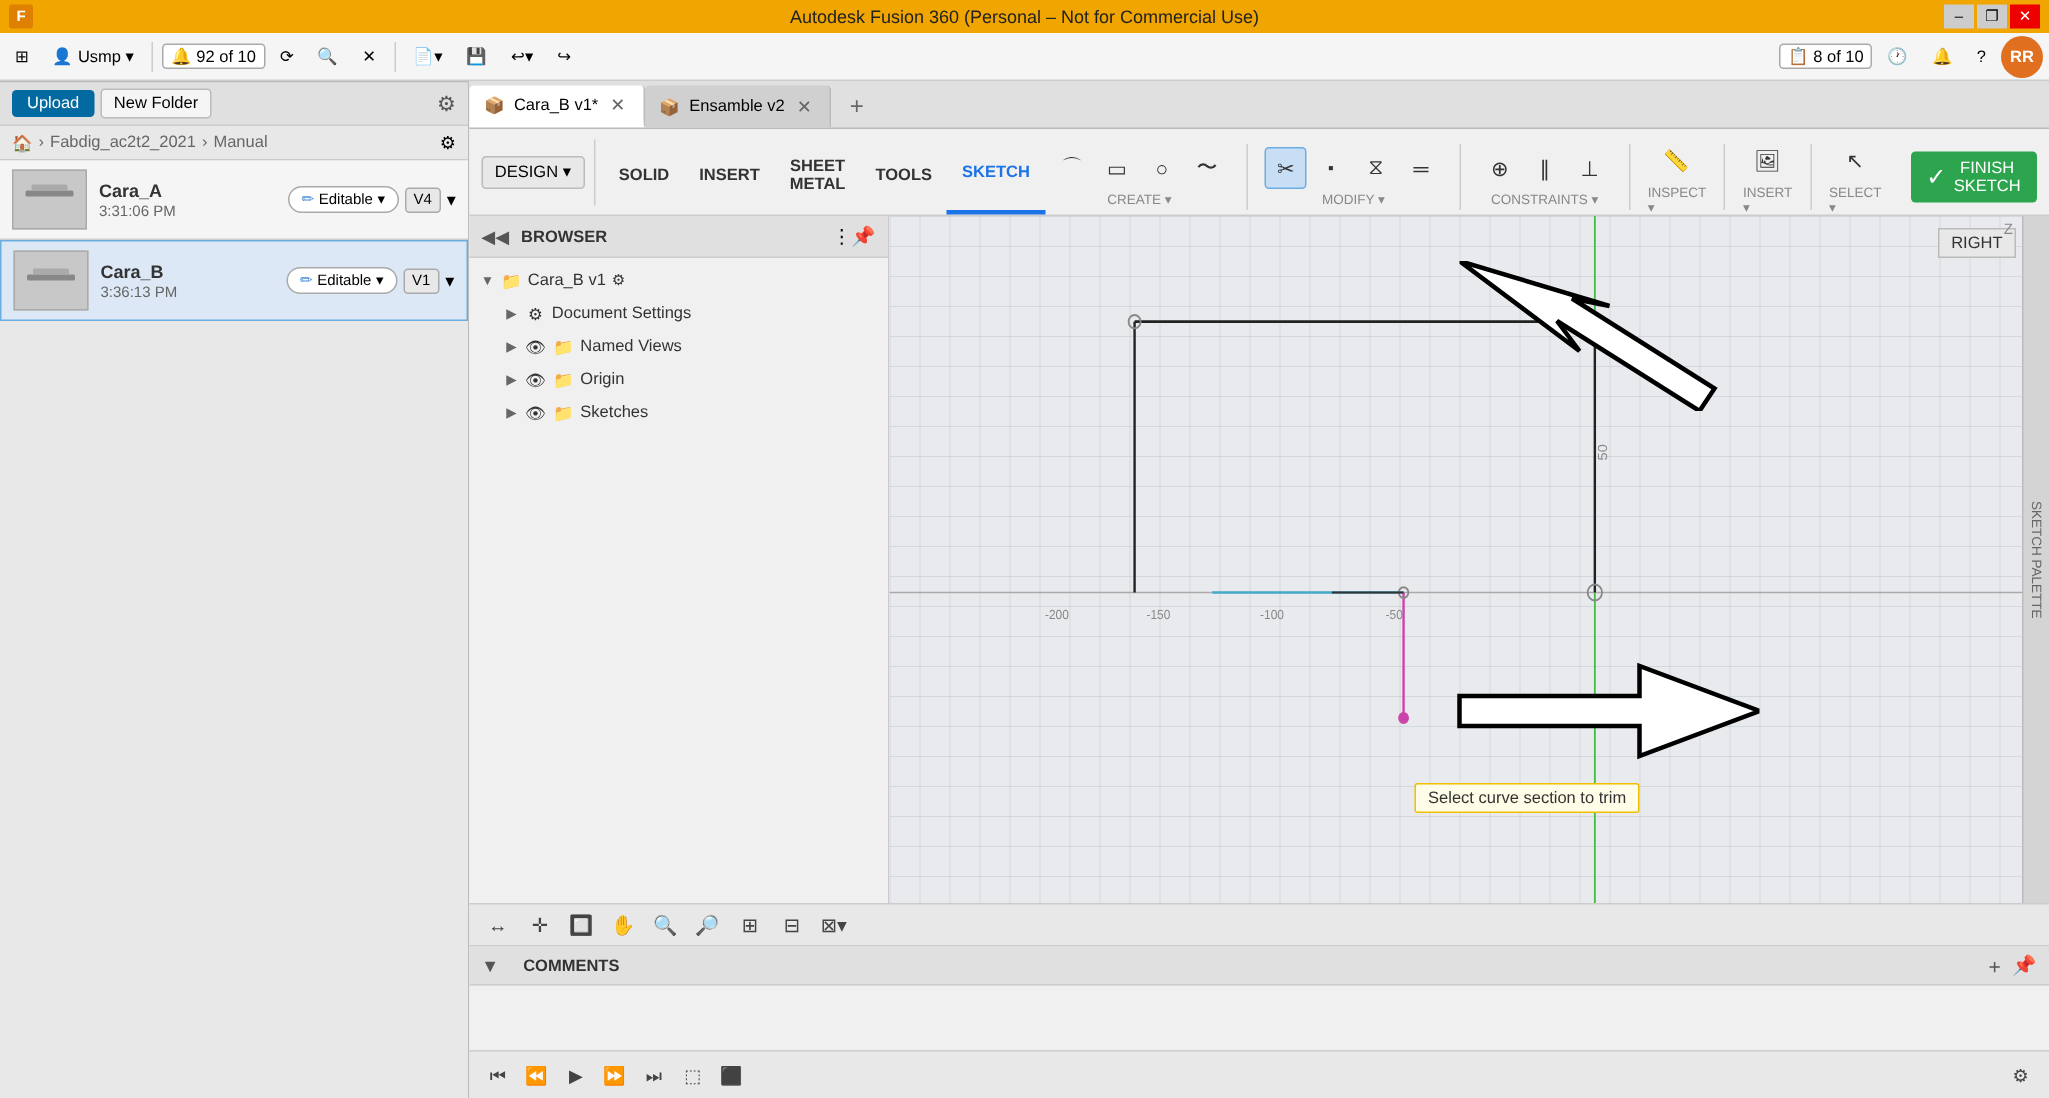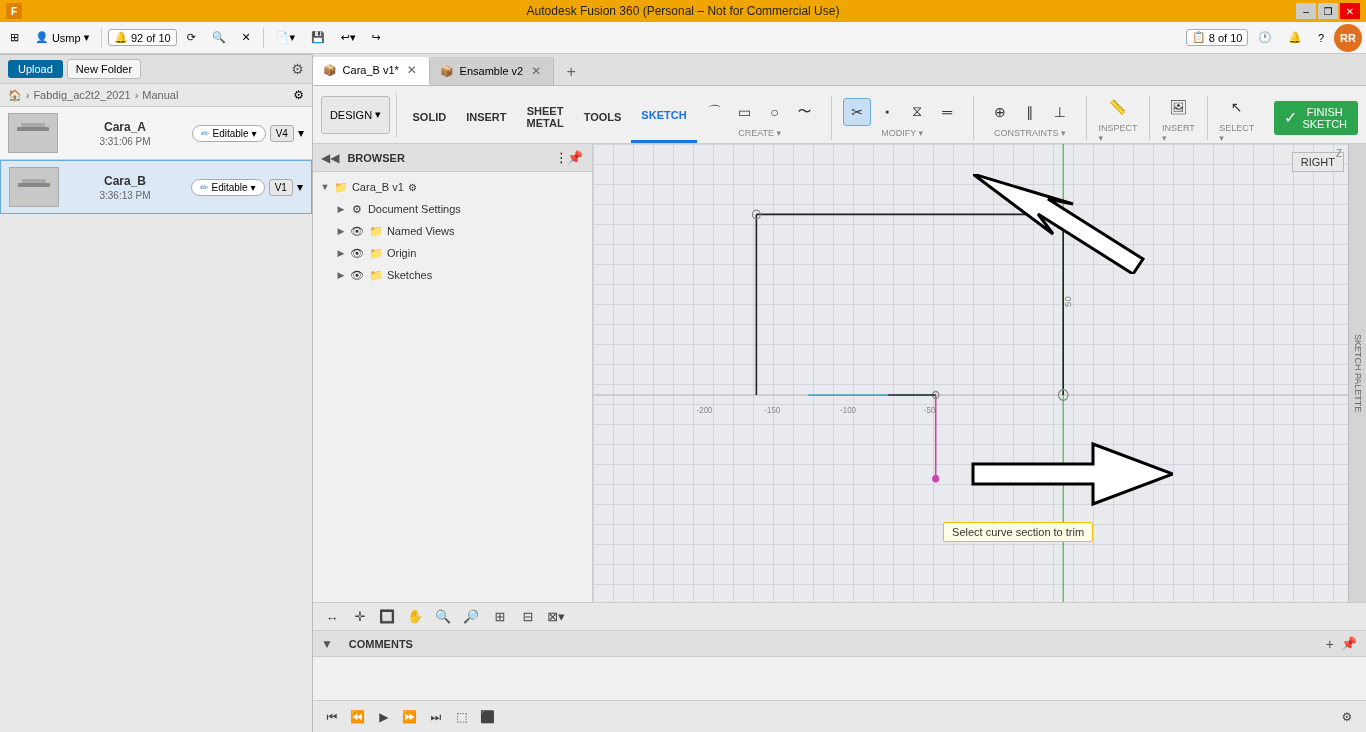--- a/index.html
+++ b/index.html
@@ -147,21 +147,21 @@
       background: #dce8f5;
       border: 1px solid #6aaddf;
     }
     .file-thumb {
       width: 50px; height: 40px;
       background: #c8c8c8;
       border: 1px solid #aaa;
       display: flex; align-items: center; justify-content: center;
       flex-shrink: 0;
     }
-    .file-info { flex: 1; text-align: center; }
+    .file-info { flex: 1; }
     .file-name { font-size: 12px; font-weight: bold; color: #333; }
     .file-date { font-size: 10px; color: #666; margin-top: 2px; }
     .file-actions {
       display: flex; align-items: center; gap: 4px;
     }
     .editable-badge {
       background: #fff;
       border: 1px solid #aaa;
       border-radius: 10px;
       padding: 2px 8px;
@@ -232,21 +232,21 @@
       border-bottom: 1px solid #ccc;
     }
     .design-btn {
       background: #e8e8e8;
       border: 1px solid #bbb;
       border-radius: 3px;
       padding: 4px 8px;
       font-size: 11px;
       cursor: pointer;
       display: flex; align-items: center; gap: 3px;
-      height: 38px;
+      height: 22px;
     }
     .toolbar-group {
       display: flex;
       flex-direction: column;
       align-items: center;
       margin: 0 4px;
     }
     .toolbar-group-label {
       font-size: 9px;
       color: #888;

